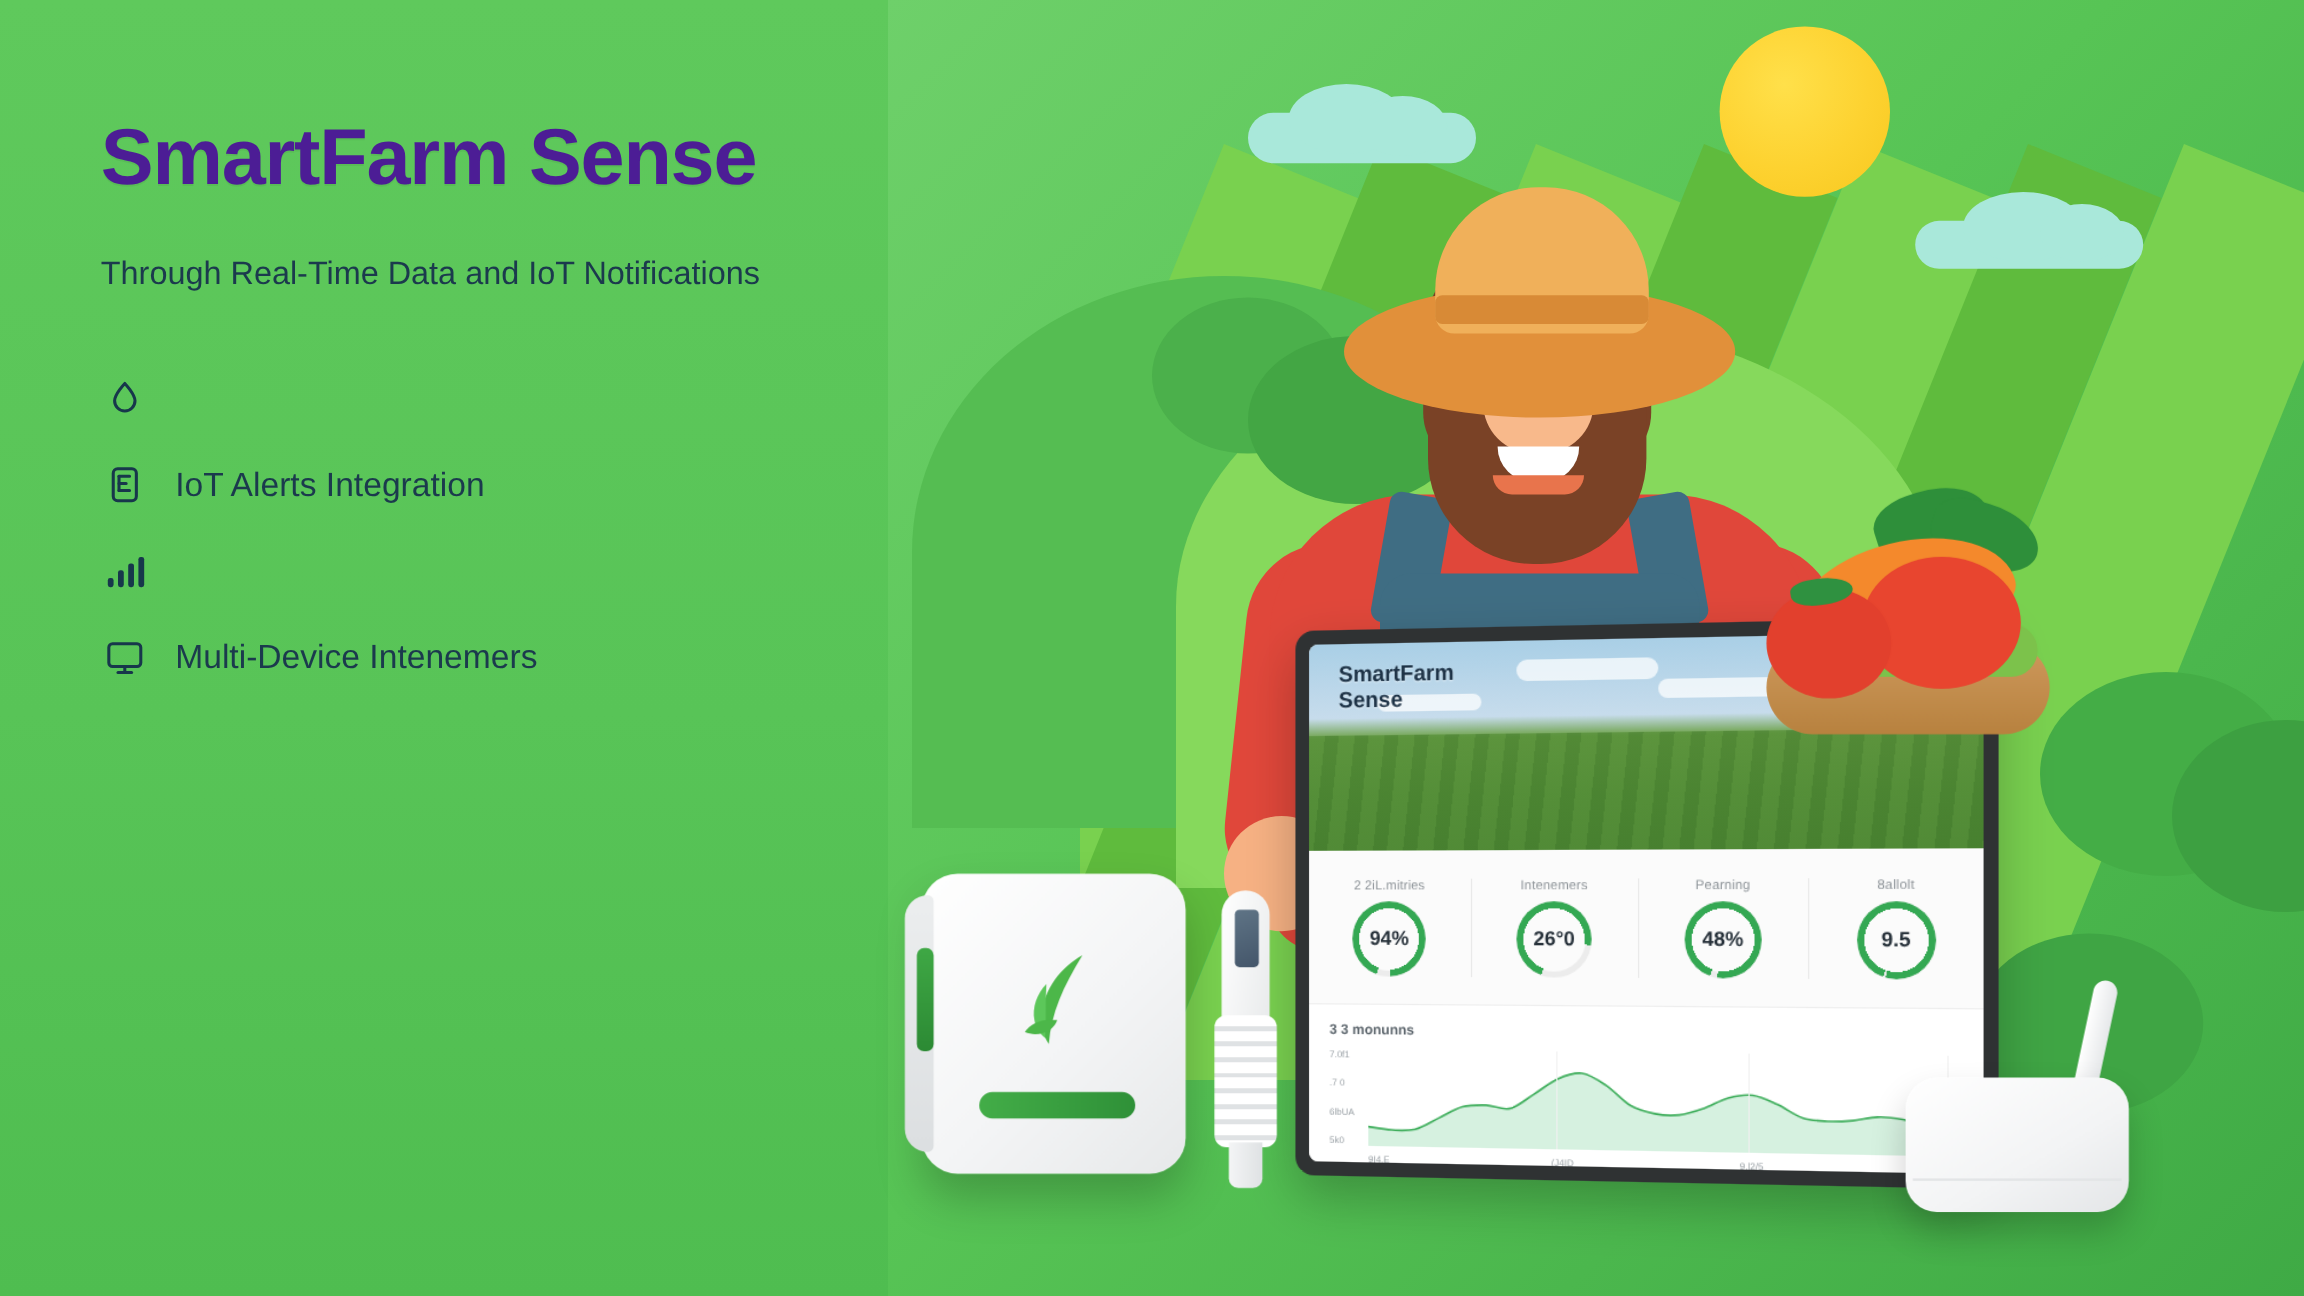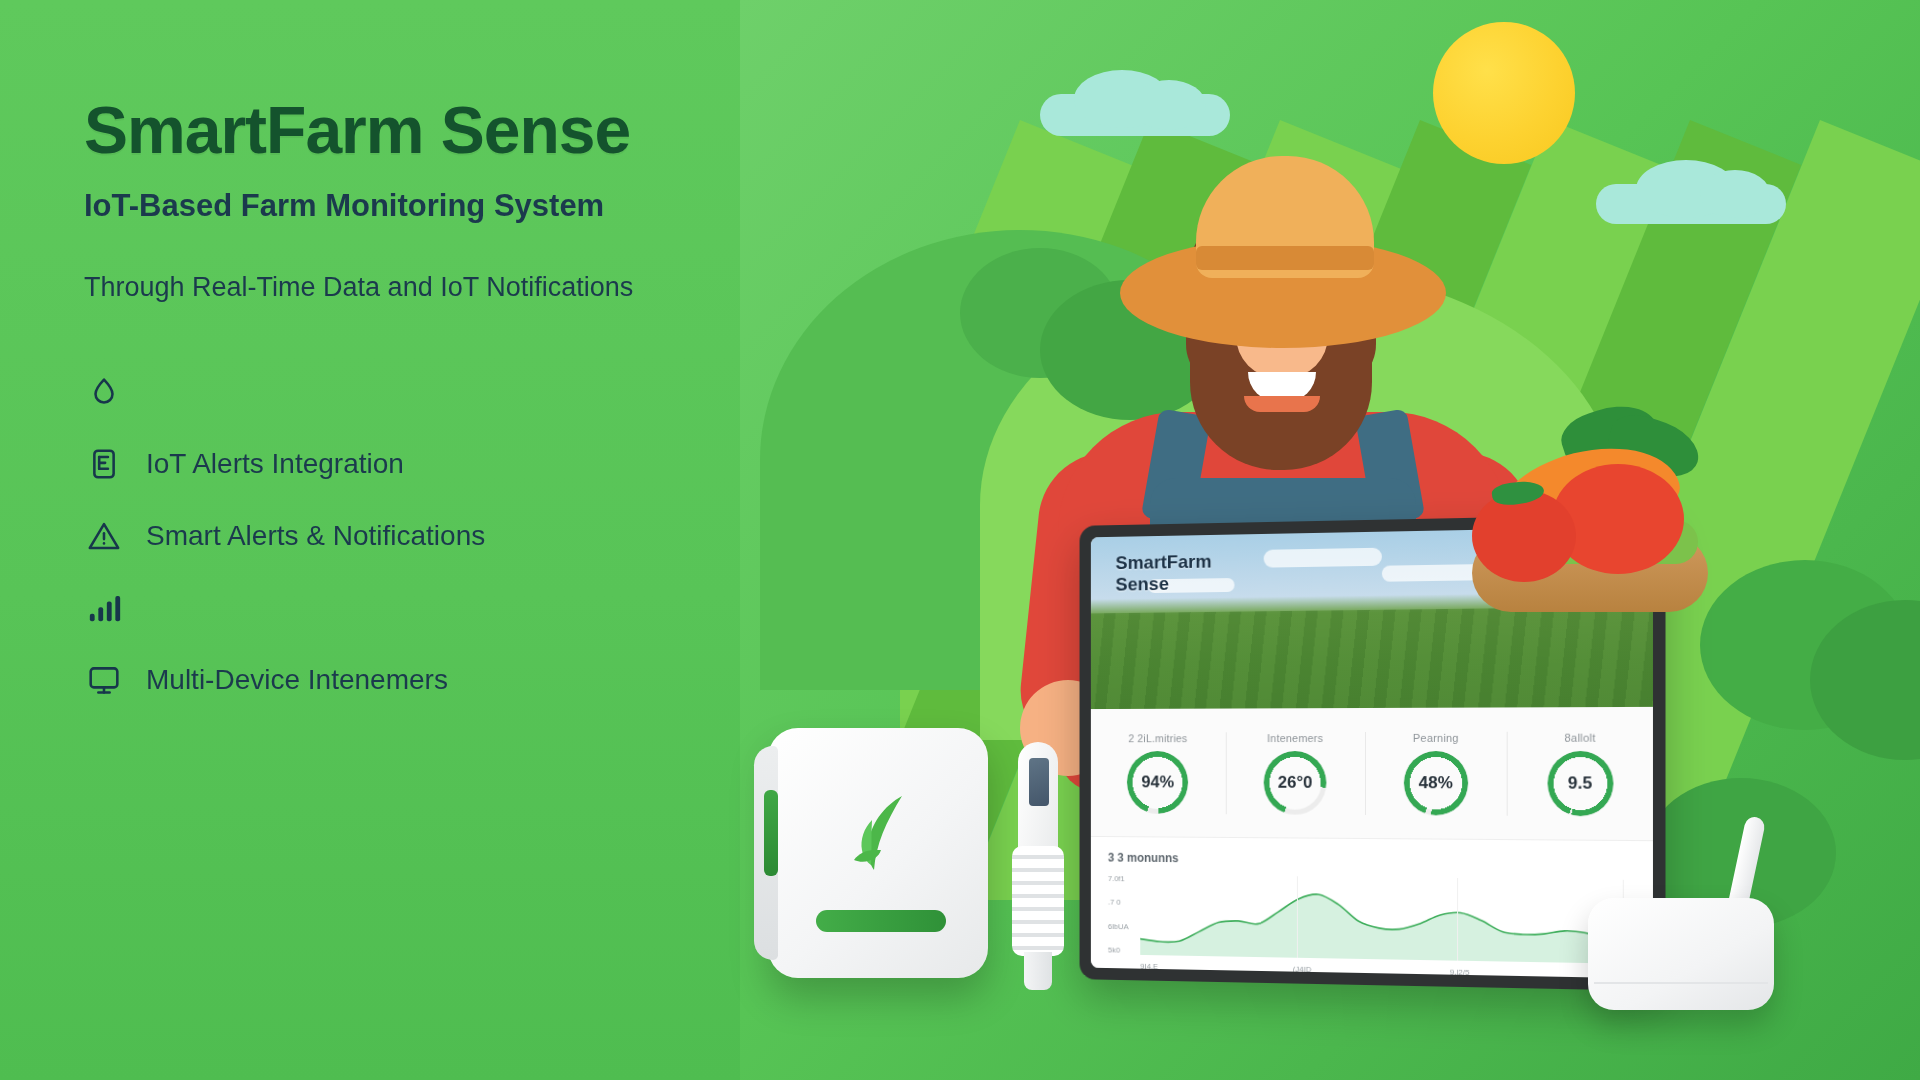--- a/index.html
+++ b/index.html
@@ -25,21 +25,21 @@
   
   .hill{position:absolute;border-radius:50% 50% 0 0;}
   .bush{position:absolute;border-radius:50%;}
 
   .sun{position:absolute;left:1433px;top:22px;width:142px;height:142px;border-radius:50%;
      background:radial-gradient(circle at 38% 34%,#ffe04a 0%,#fdd230 55%,#f7c81f 100%);}
   .cloud{position:absolute;background:#a9e8da;border-radius:40px;}
 
   
   .copy{position:absolute;left:84px;top:96px;width:840px;}
-  .title{font-size:66px;font-weight:700;color:#14532d;letter-spacing:-1px;line-height:1.05;margin:0;
+  .title{font-size:66px;font-weight:700;color:#4c1d95;letter-spacing:-1px;line-height:1.05;margin:0;
      text-shadow:0 2px 0 rgba(0,0,0,.05);}
   .subtitle{font-size:31px;font-weight:600;color:#1b3a4d;margin:22px 0 0 0;line-height:1.2;}
   .tagline{font-size:27px;font-weight:500;color:#1b3a4d;margin:44px 0 0 0;line-height:1.45;}
 
   .features{margin:48px 0 0 0;padding:0;list-style:none;}
   .feature{display:flex;align-items:center;gap:22px;height:72px;}
   .feature .ic{width:40px;height:40px;flex:0 0 40px;display:flex;align-items:center;justify-content:center;color:#17374b;}
   .feature .ic svg{display:block;}
   .feature .lbl{font-size:28px;font-weight:500;color:#1b3a4d;white-space:nowrap;}
 
@@ -213,21 +213,20 @@
     <div class="f-nose"></div>
     <div class="f-mouth"></div>
     <div class="f-lip"></div>
     <div class="hat-brim"></div>
     <div class="hat-crown"></div>
     <div class="hat-band"></div>
   </div>
 
   <div class="copy">
     <h1 class="title">SmartFarm Sense</h1>
-    <div class="subtitle">IoT-Based Farm Monitoring System</div>
     <div class="tagline">
       <div>Through Real-Time Data and IoT Notifications</div>
     </div>
 
     <ul class="features">
       <li class="feature">
         <span class="ic">
           <svg width="34" height="34" viewBox="0 0 24 24" fill="none" stroke="currentColor" stroke-width="1.8" stroke-linecap="round" stroke-linejoin="round">
             <path d="M12 3.2c0 0 6 6.3 6 10.2a6 6 0 0 1-12 0C6 9.5 12 3.2 12 3.2z"></path>
           </svg>
@@ -235,30 +234,20 @@
       </li>
       <li class="feature">
         <span class="ic">
           <svg width="30" height="34" viewBox="0 0 20 24" fill="none" stroke="currentColor" stroke-width="1.8" stroke-linecap="round" stroke-linejoin="round">
             <rect x="3.2" y="2.6" width="13.6" height="18.8" rx="2.6"></rect>
             <path d="M6.6 7h6.2M6.6 11.2h4.2M6.6 15.4h6.2"></path>
             <path d="M6.6 7v8.4"></path>
           </svg>
         </span>
         <span class="lbl">IoT Alerts Integration</span>
-      </li>
-      <li class="feature">
-        <span class="ic">
-          <svg width="36" height="34" viewBox="0 0 24 24" fill="none" stroke="currentColor" stroke-width="1.8" stroke-linecap="round" stroke-linejoin="round">
-            <path d="M12 3.6 22 20.4H2L12 3.6z"></path>
-            <path d="M12 10v4.2"></path>
-              <path d="M12 17.2v.1"></path>
-          </svg>
-        </span>
-        <span class="lbl">Smart Alerts &amp; Notifications</span>
       </li>
       <li class="feature">
         <span class="ic">
           <svg width="34" height="32" viewBox="0 0 24 22" fill="currentColor">
             <rect x="2" y="15" width="3.4" height="5.4" rx="1.4"></rect>
             <rect x="8" y="10.4" width="3.4" height="10" rx="1.4"></rect>
             <rect x="14" y="6.4" width="3.4" height="14" rx="1.4"></rect>
             <rect x="20" y="2.6" width="3.4" height="17.8" rx="1.4"></rect>
           </svg>
         </span>

